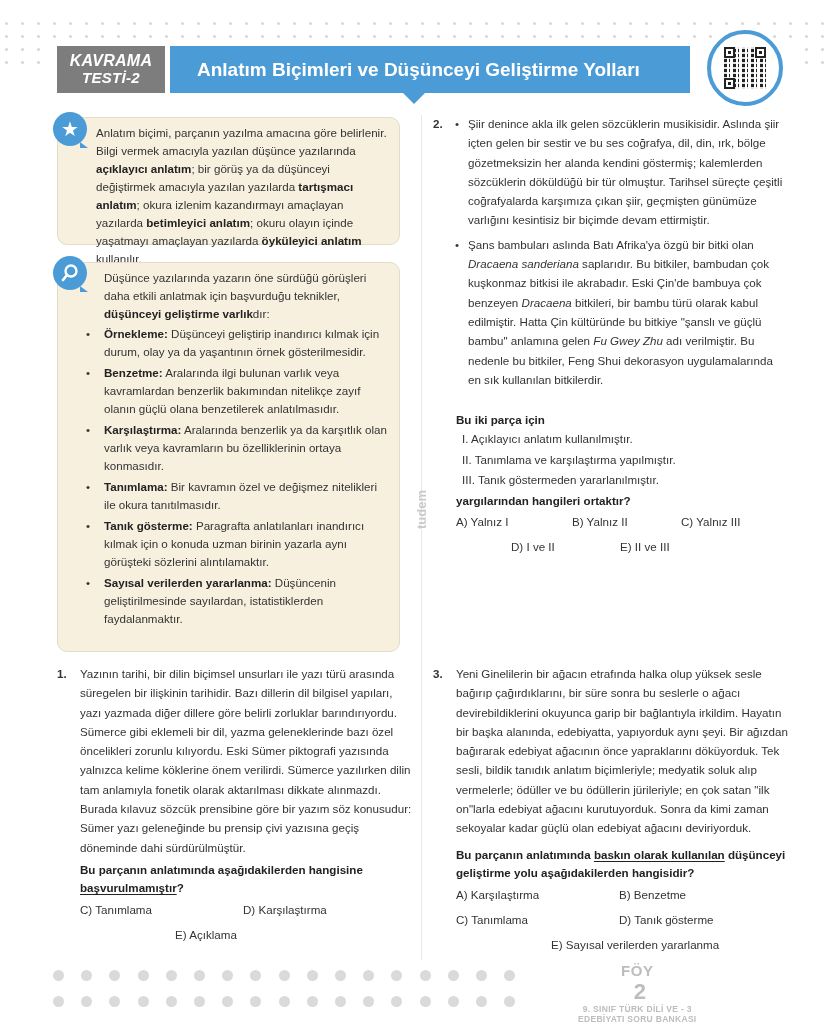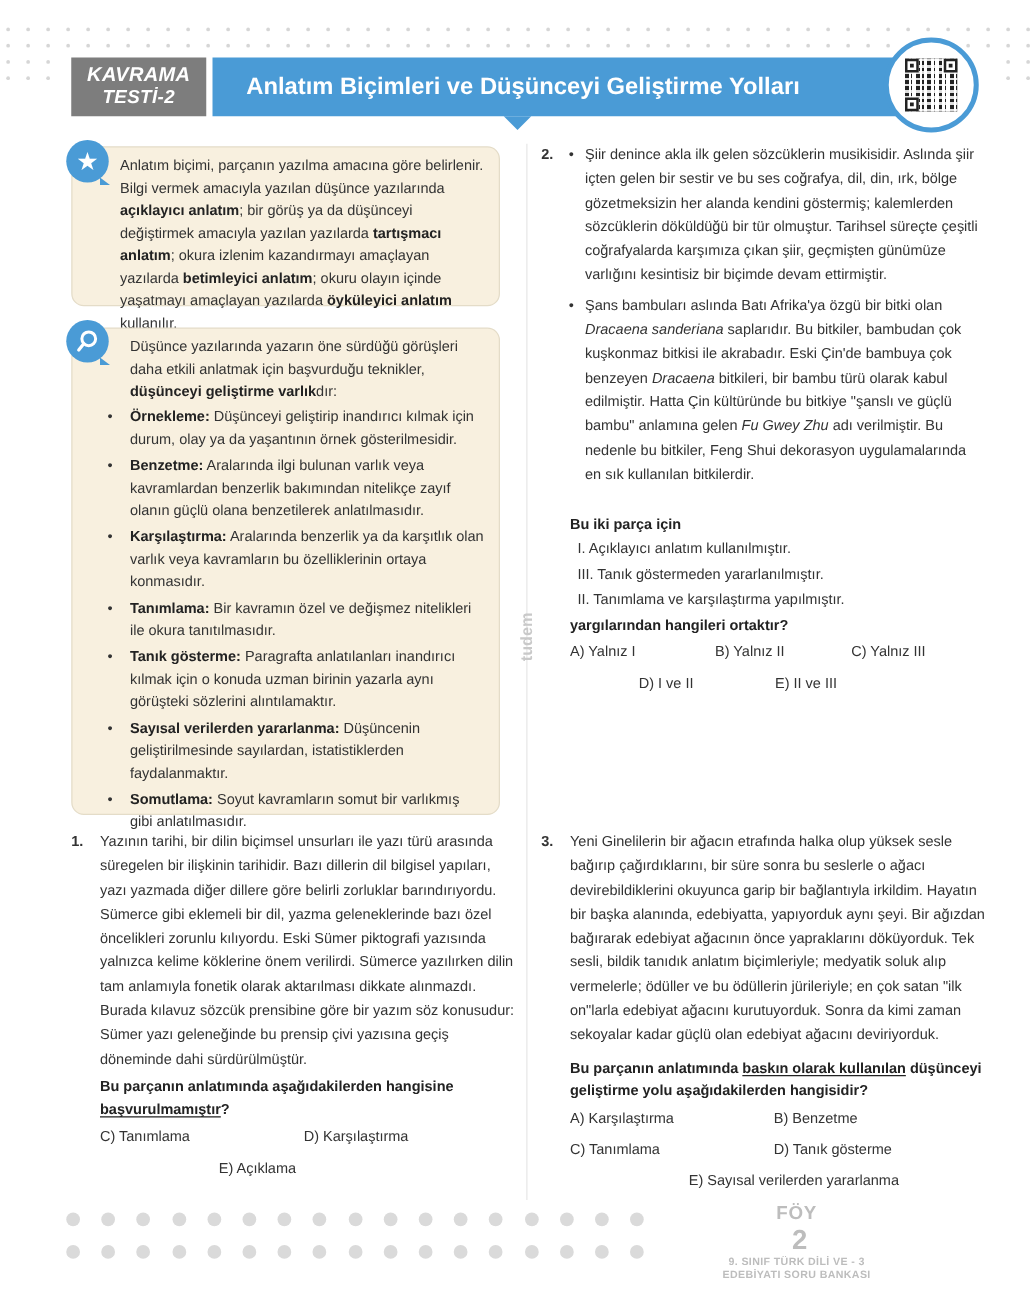--- a/index.html
+++ b/index.html
@@ -4,21 +4,21 @@
 <style>
   * { box-sizing: border-box; margin: 0; padding: 0; }
   body { width: 828px; height: 1035px; background: #ffffff; position: relative; overflow: hidden;
          font-family: "Liberation Sans", sans-serif; color: #2b2b2b; }
   .dots-top { position: absolute; left: 0; top: 22px; width: 828px; height: 50px; }
   .dots-top span { position: absolute; width: 3px; height: 3px; border-radius: 50%; background: #d6d6d6; }
   .kavrama { position: absolute; left: 57px; top: 46px; width: 108px; height: 47px; background: #7d7d7d;
              color: #fff; font-style: italic; font-weight: bold; text-align: center; line-height: 17px; padding-top: 6px;
              font-size: 16px; letter-spacing: 0.3px; }
   .kavrama .l2 { font-size: 15px; }
-  .title-bar { position: absolute; left: 170px; top: 46px; width: 560px; height: 47px; background: #4a9bd6; }
+  .title-bar { position: absolute; left: 170px; top: 46px; width: 520px; height: 47px; background: #4a9bd6; }
   .title-bar .t { position: absolute; left: 27px; top: 13px; color: #fff; font-weight: bold; font-size: 19px; }
   .pointer { position: absolute; left: 403px; top: 93px; width: 0; height: 0; border-left: 11px solid transparent;
              border-right: 11px solid transparent; border-top: 11px solid #4a9bd6; }
   .qr { position: absolute; left: 707px; top: 30px; width: 76px; height: 76px; border-radius: 50%; background: #fff;
         border: 4px solid #4a9bd6; display: flex; align-items: center; justify-content: center; }
   .qr .code { width: 42px; height: 42px; background:
       repeating-linear-gradient(90deg, #222 0 3px, #fff 3px 5px, #222 5px 6px, #fff 6px 9px),
       #222; position: relative; }
   .qr .code::before { content: ""; position: absolute; inset: 0;
       background: repeating-linear-gradient(0deg, rgba(255,255,255,0.85) 0 2px, transparent 2px 5px); }
@@ -214,21 +214,20 @@
 
 <div class="box box2">
   <p class="intro"><span>Düşünce yazılarında yazarın öne sürdüğü görüşleri daha etkili anlatmak için başvurduğu teknikler, </span><b>düşünceyi geliştirme varlık</b><span>dır:</span></p>
   <ul id="box2list">
       <li><b>Örnekleme:</b><span> Düşünceyi geliştirip inandırıcı kılmak için durum, olay ya da yaşantının örnek gösterilmesidir.</span></li>
       <li><b>Benzetme:</b><span> Aralarında ilgi bulunan varlık veya kavramlardan benzerlik bakımından nitelikçe zayıf olanın güçlü olana benzetilerek anlatılmasıdır.</span></li>
       <li><b>Karşılaştırma:</b><span> Aralarında benzerlik ya da karşıtlık olan varlık veya kavramların bu özelliklerinin ortaya konmasıdır.</span></li>
       <li><b>Tanımlama:</b><span> Bir kavramın özel ve değişmez nitelikleri ile okura tanıtılmasıdır.</span></li>
       <li><b>Tanık gösterme:</b><span> Paragrafta anlatılanları inandırıcı kılmak için o konuda uzman birinin yazarla aynı görüşteki sözlerini alıntılamaktır.</span></li>
       <li><b>Sayısal verilerden yararlanma:</b><span> Düşüncenin geliştirilmesinde sayılardan, istatistiklerden faydalanmaktır.</span></li>
-      <li><b>Somutlama:</b><span> Soyut kavramların somut bir varlıkmış gibi anlatılmasıdır.</span></li>
     </ul>
 </div>
 <div class="badge badge2">
   <svg width="20" height="20" viewBox="0 0 20 20">
       <circle cx="11" cy="8" r="5.5" fill="none" stroke="#fff" stroke-width="2.4"></circle>
       <line x1="7" y1="12" x2="3" y2="17" stroke="#fff" stroke-width="2.6" stroke-linecap="round"></line>
     </svg>
 </div>
 
 <div class="divider"></div>
@@ -243,22 +242,22 @@
       <div class="txt">Şiir denince akla ilk gelen sözcüklerin musikisidir. Aslında şiir içten gelen bir sestir ve bu ses coğrafya, dil, din, ırk, bölge gözetmeksizin her alanda kendini göstermiş; kalemlerden sözcüklerin döküldüğü bir tür olmuştur. Tarihsel süreçte çeşitli coğrafyalarda karşımıza çıkan şiir, geçmişten günümüze varlığını kesintisiz bir biçimde devam ettirmiştir.</div>
     </div>
   <div class="p">
       <span class="bul">•</span>
       <div class="txt" id="q2p2"><span>Şans bambuları aslında Batı Afrika'ya özgü bir bitki olan </span><i>Dracaena sanderiana</i><span> saplarıdır. Bu bitkiler, bambudan çok kuşkonmaz bitkisi ile akrabadır. Eski Çin'de bambuya çok benzeyen </span><i>Dracaena</i><span> bitkileri, bir bambu türü olarak kabul edilmiştir. Hatta Çin kültüründe bu bitkiye "şanslı ve güçlü bambu" anlamına gelen </span><i>Fu Gwey Zhu</i><span> adı verilmiştir. Bu nedenle bu bitkiler, Feng Shui dekorasyon uygulamalarında en sık kullanılan bitkilerdir.</span></div>
     </div>
   <div class="stem">
     <div style="margin-left:-23px; padding-left:23px; font-weight:bold; color:#222">Bu iki parça için</div>
     <div class="roman">
       <div>I. Açıklayıcı anlatım kullanılmıştır.</div>
+      <div>II. Tanımlama ve karşılaştırma yapılmıştır.</div>
       <div>III. Tanık göstermeden yararlanılmıştır.</div>
-      <div>II. Tanımlama ve karşılaştırma yapılmıştır.</div>
     </div>
     <div style="font-weight:bold;color:#222">yargılarından hangileri ortaktır?</div>
     <div class="opt-row">
       <span style="left:0">A) Yalnız I</span>
       <span style="left:116px">B) Yalnız II</span>
       <span style="left:225px">C) Yalnız III</span>
     </div>
     <div class="opt-row">
       <span style="left:55px">D) I ve II</span>
       <span style="left:164px">E) II ve III</span>

